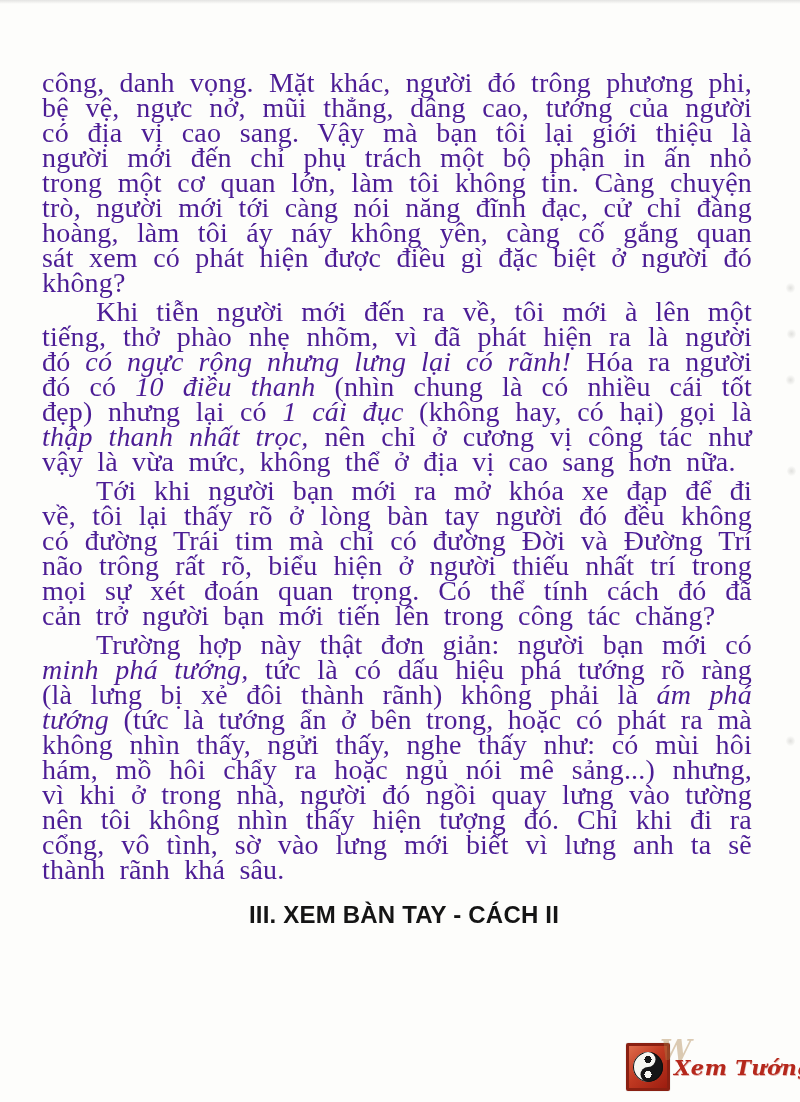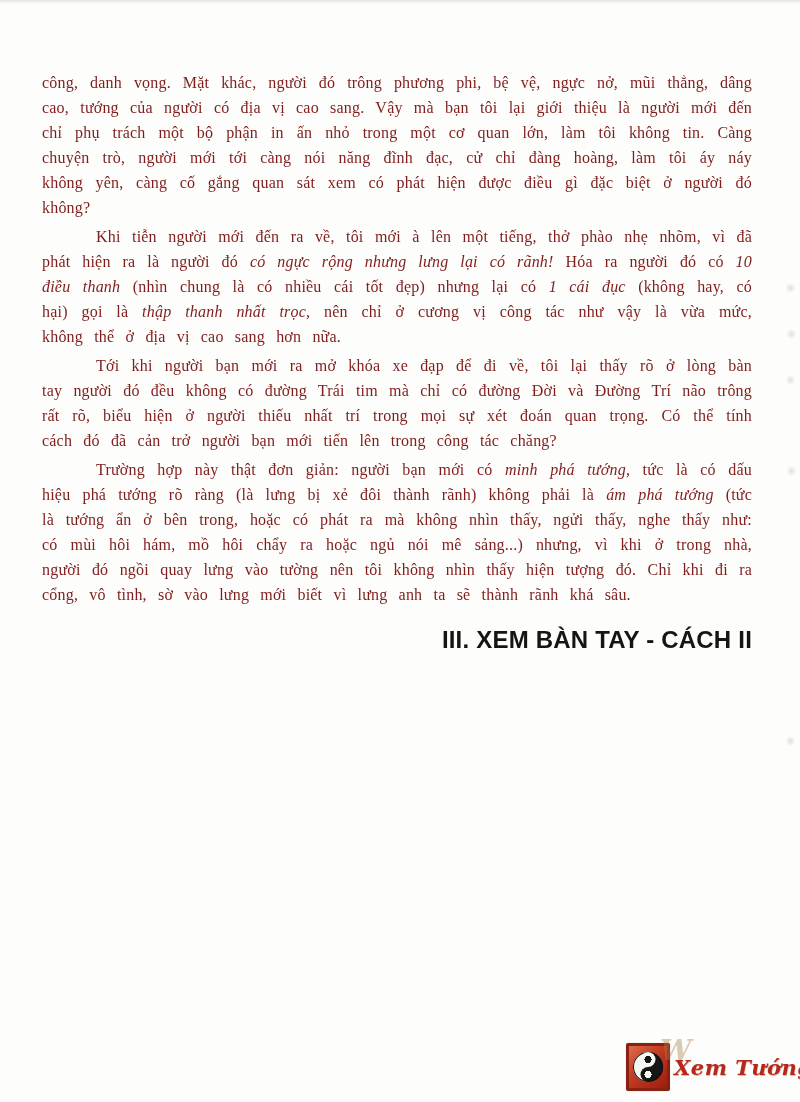--- a/index.html
+++ b/index.html
@@ -25,38 +25,38 @@
     pointer-events: none;
   }
   .text-block {
     position: absolute;
     left: 42px;
     top: 70px;
     width: 710px;
   }
   .para {
     margin: 0 0 4px 0;
-    font-size: 16px;
+    font-size: 28px;
     line-height: 25px;
     text-align: justify;
     word-spacing: 7px;
     letter-spacing: 0.2px;
-    color: #7f1d1d;
+    color: #4c1d95;
   }
   .para.indent { text-indent: 54px; }
   .para i { font-style: italic; }
   .section-heading {
     margin: 18px 0 20px 14px;
     font-family: "Liberation Sans", sans-serif;
     font-weight: bold;
     font-size: 24px;
     line-height: 30px;
     letter-spacing: 0.2px;
     color: #151515;
-    text-align: right;
+    text-align: center;
   }
   
   .watermark {
     position: absolute;
     left: 626px;
     top: 1042px;
     height: 50px;
     display: flex;
     align-items: center;
   }

